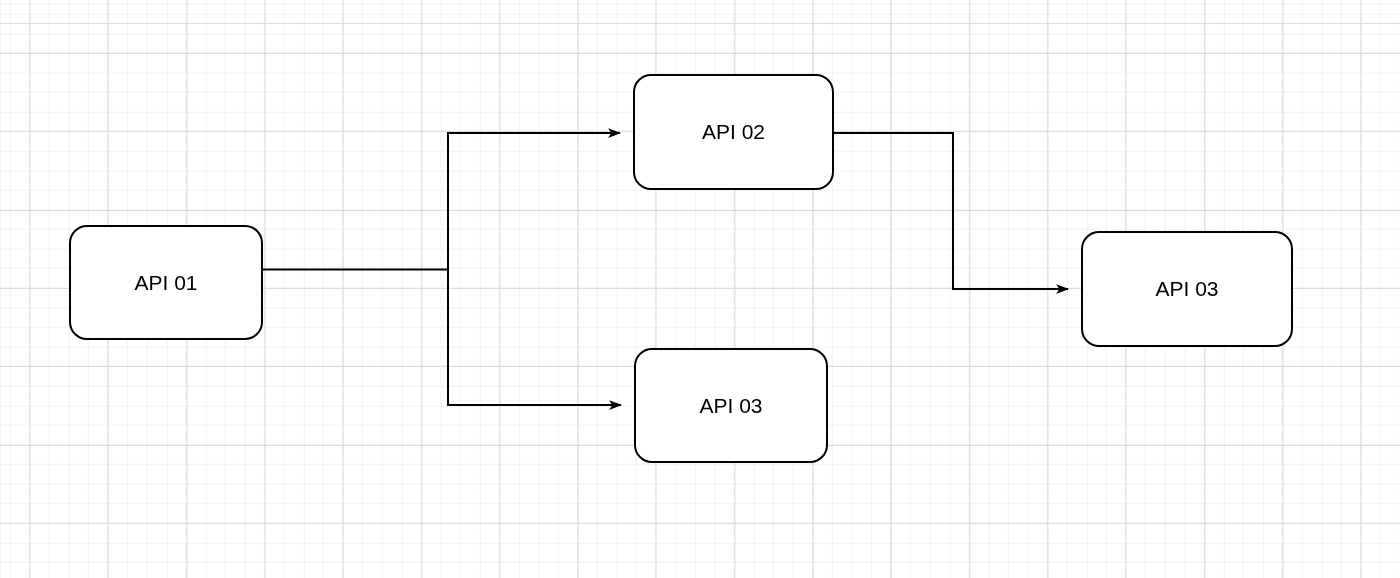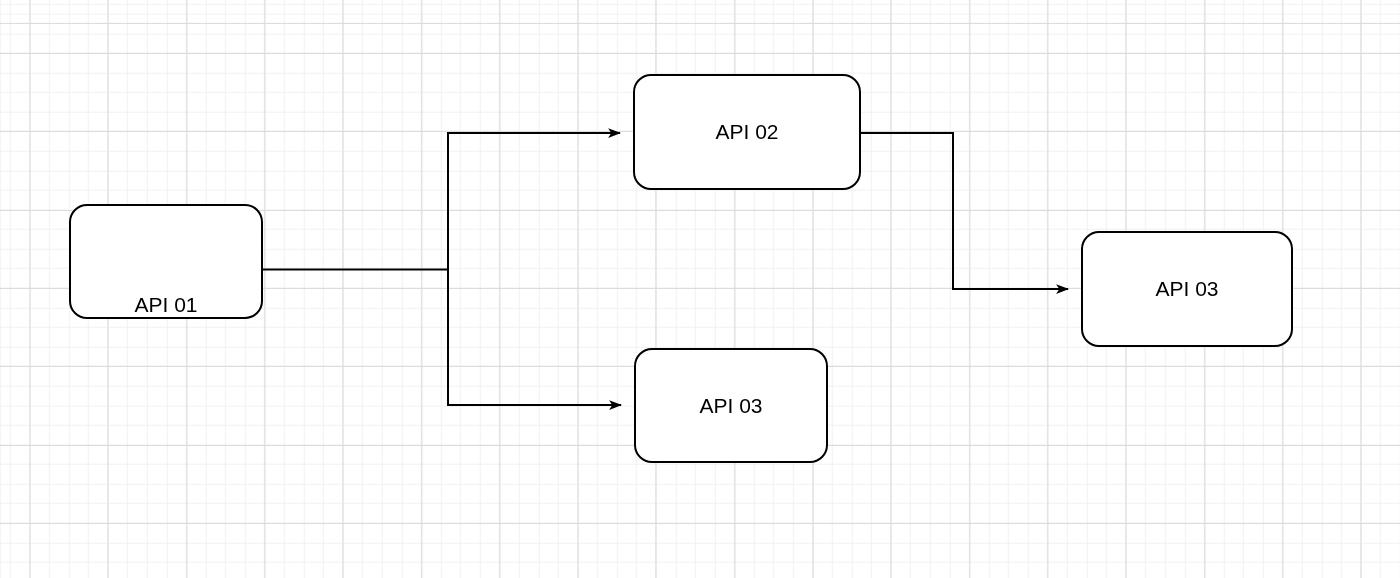--- a/index.html
+++ b/index.html
@@ -34,22 +34,22 @@
     background: #ffffff;
     border: 2px solid #000000;
     border-radius: 18px;
     display: flex;
     align-items: center;
     justify-content: center;
     font-size: 21px;
     color: #000000;
     white-space: nowrap;
   }
-  .node-api01       { left:  69px; top: 204px; width: 194px; height: 115px; align-items: flex-end; }
-  .node-api02       { left: 633px; top:  74px; width: 228px; height: 116px; }
+  .node-api01       { left:  69px; top: 225px; width: 194px; height: 115px; }
+  .node-api02       { left: 633px; top:  74px; width: 201px; height: 116px; }
   .node-api03-mid   { left: 634px; top: 348px; width: 194px; height: 115px; }
   .node-api03-right { left: 1081px; top: 231px; width: 212px; height: 116px; }
 </style>
 </head>
 <body>
 
 <div class="canvas">
 
   <svg class="edges" viewBox="0 0 1400 578" xmlns="http://www.w3.org/2000/svg">
     <defs>

